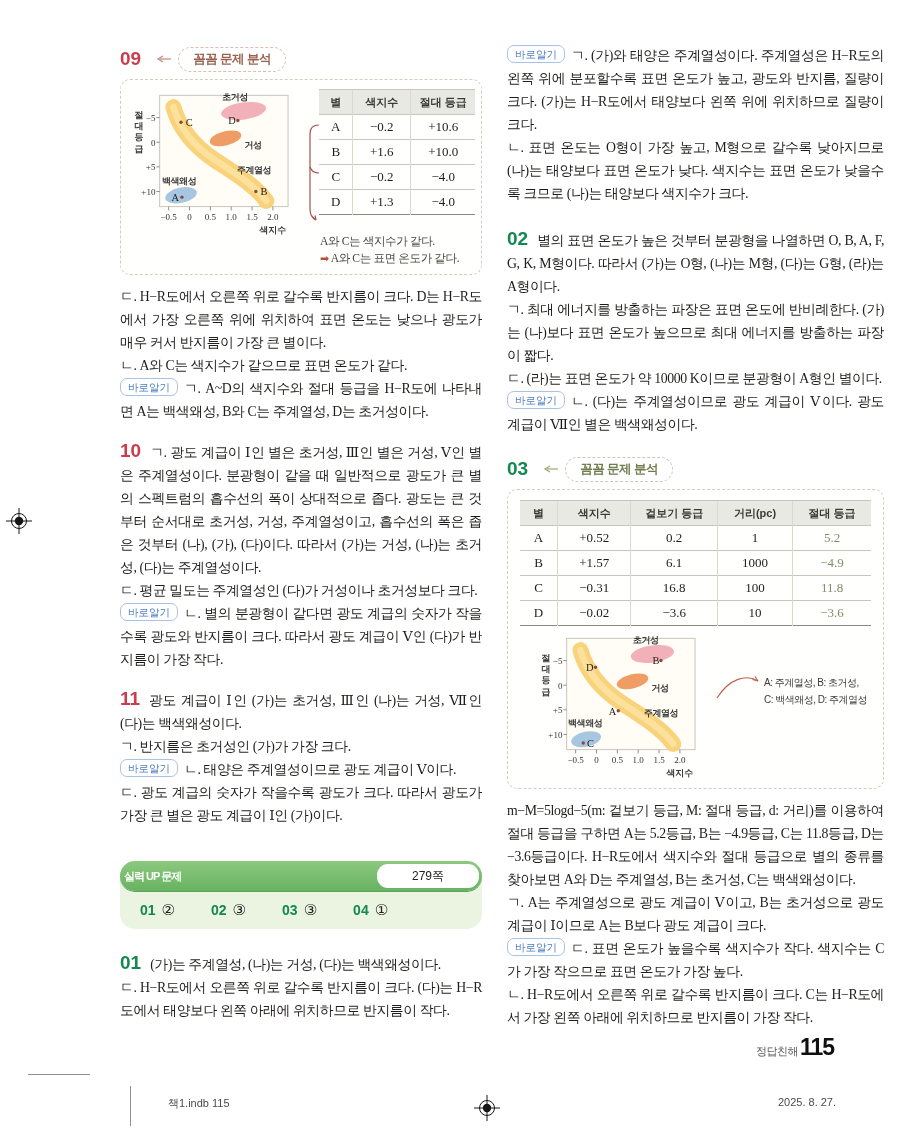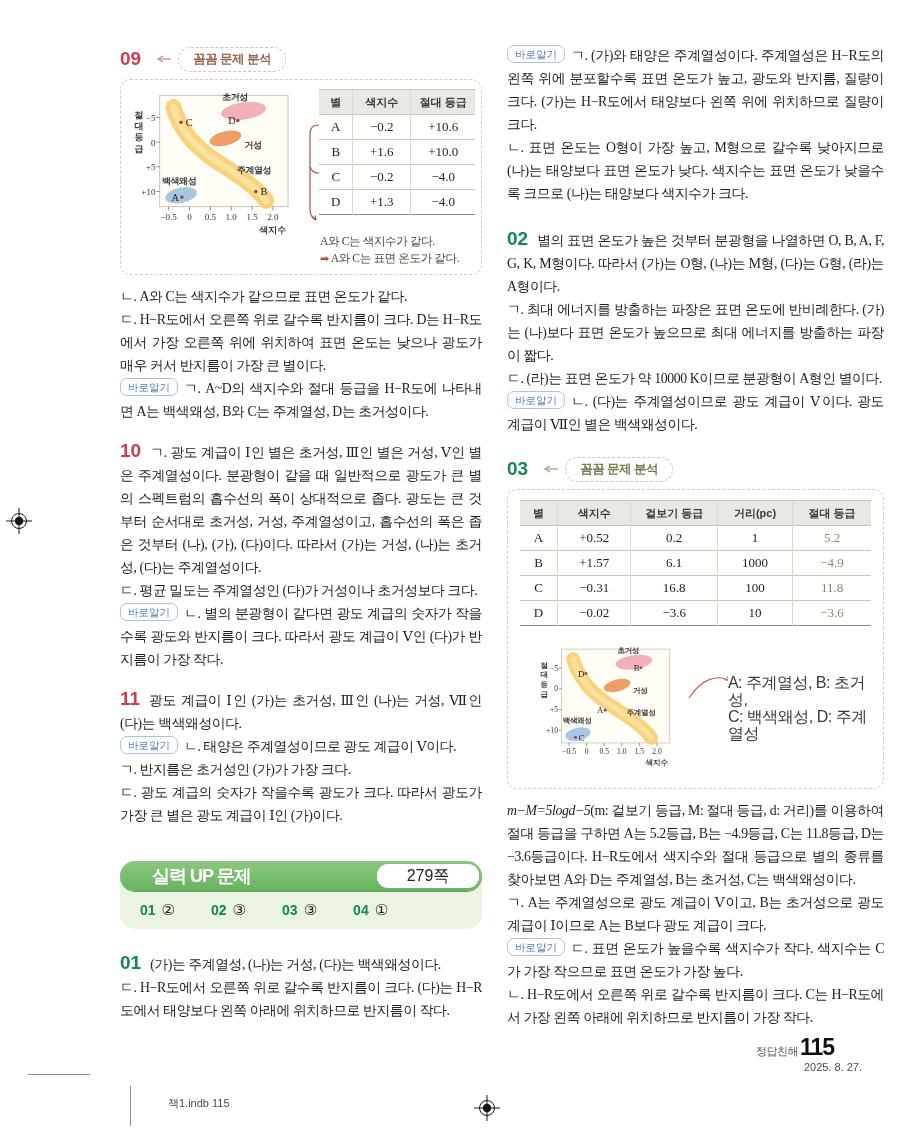--- a/index.html
+++ b/index.html
@@ -29,37 +29,37 @@
   .tbl th{font-family:"Liberation Sans",sans-serif;font-size:11px;font-weight:bold;background:#e9e9e3;color:#3a3a38;}
   .tbl th,.tbl td{border-top:1px solid #c9c5bc;text-align:center;height:24px;padding:0 2px;}
   .tbl th+th,.tbl td+td{border-left:1px solid #dcd8ce;}
   .tbl td{font-family:"Liberation Serif",serif;}
   .mut{color:#7f906d;}
   .note{font-size:11.6px;color:#4a443c;line-height:17px;margin-top:4px;letter-spacing:-0.4px;}
   .note .rarrow{color:#b4533c;font-family:"DejaVu Sans",sans-serif;font-size:11px;}
   .upbox{margin-top:34px;background:#eaf4e1;border-radius:15px;}
   .upbar{height:30px;background:linear-gradient(180deg,#8cc97e,#67b261);border-radius:15px;
          display:flex;align-items:center;position:relative;box-shadow:0 1px 0 #5aa557;}
-  .uptitle{color:#fff;font-family:"Liberation Sans",sans-serif;font-weight:bold;font-size:18px;
-           padding-left:32px;letter-spacing:-1px;}
+  .uptitle{color:#fff;font-family:"Liberation Sans",sans-serif;font-weight:bold;font-size:11px;
+           padding-left:4px;letter-spacing:-1px;}
   .uppage{position:absolute;right:3px;top:3px;bottom:3px;width:102px;background:#fff;border-radius:11px;
           display:flex;align-items:center;justify-content:center;font-family:"Liberation Sans",sans-serif;
-          font-size:16px;color:#222;}
+          font-size:12px;color:#222;}
   .upans{padding:10px 0 10px 20px;display:flex;gap:36px;align-items:center;}
   .ansitem{display:flex;align-items:center;}
   .ansno{color:#13884f;font-weight:bold;font-family:"Liberation Sans",sans-serif;font-size:14px;margin-right:6px;}
   .anscir{font-size:15px;color:#222;font-family:"DejaVu Sans",sans-serif;}
   svg text{font-family:"Liberation Sans","DejaVu Sans",sans-serif;}
   .tick{font-size:9.5px;fill:#333;font-family:"Liberation Serif",serif;}
   .rlabel{font-size:9.5px;fill:#3a3a3a;font-weight:bold;letter-spacing:-0.5px;}
   .ptlabel{font-size:11px;fill:#222;font-family:"Liberation Serif",serif;}
   .ylab{font-size:9.5px;fill:#3a3a3a;font-weight:bold;}
-  .anno{font-family:"Liberation Sans",sans-serif;font-size:16px;color:#3a3a3a;line-height:17px;letter-spacing:-0.5px;}
+  .anno{font-family:"Liberation Sans",sans-serif;font-size:10px;color:#3a3a3a;line-height:17px;letter-spacing:-0.5px;}
   .d03row{display:flex;align-items:flex-start;margin-top:6px;}
-  .formula{font-style:italic;}
+  .formula{}
   .footer{position:absolute;right:66px;top:1034px;display:flex;align-items:baseline;gap:2px;}
   .flabel{font-size:11px;color:#555;font-family:"Liberation Sans",sans-serif;letter-spacing:-0.5px;}
   .fpage{font-size:23px;font-weight:900;font-family:"Liberation Sans",sans-serif;color:#101010;letter-spacing:-1px;}
   .printtxt{position:absolute;font-family:"Liberation Sans",sans-serif;font-size:11px;color:#4b4b4b;}
   .mark{position:absolute;}
   .hline{position:absolute;left:28px;top:1074px;width:62px;height:1px;background:#8f8f8f;}
   .vline{position:absolute;left:130px;top:1086px;width:1px;height:40px;background:#8f8f8f;}
 </style>
 </head>
 <body>
@@ -176,45 +176,45 @@
         <div class="note" style="padding-left:13px;">
           <div><span>A와 C는 색지수가 같다.</span></div>
           <div><span class="rarrow">➡</span>
                <span>A와 C는 표면 온도가 같다.</span></div>
         </div>
       </div>
     </div>
   </div>
 
   <div class="sec" style="margin-top:10px;">
+    <p class="para"><span>ㄷ. H−R도에서 오른쪽 위로 갈수록 반지름이 크다. D는 H−R도에서 가장 오른쪽 위에 위치하여 표면 온도는 낮으나 광도가 매우 커서 반지름이 가장 큰 별이다.</span></p>
     <p class="para"><span>ㄴ. A와 C는 색지수가 같으므로 표면 온도가 같다.</span></p>
-    <p class="para"><span>ㄷ. H−R도에서 오른쪽 위로 갈수록 반지름이 크다. D는 H−R도에서 가장 오른쪽 위에 위치하여 표면 온도는 낮으나 광도가 매우 커서 반지름이 가장 큰 별이다.</span></p>
     <p class="para">
       <span class="badge">바로알기</span><span>ㄱ. A~D의 색지수와 절대 등급을 H−R도에 나타내면 A는 백색왜성, B와 C는 주계열성, D는 초거성이다.</span>
     </p>
   </div>
 
   <div class="sec">
     <p class="para">
       <span class="pnum red">10</span><span>ㄱ. 광도 계급이 Ⅰ인 별은 초거성, Ⅲ인 별은 거성, Ⅴ인 별은 주계열성이다. 분광형이 같을 때 일반적으로 광도가 큰 별의 스펙트럼의 흡수선의 폭이 상대적으로 좁다. 광도는 큰 것부터 순서대로 초거성, 거성, 주계열성이고, 흡수선의 폭은 좁은 것부터 (나), (가), (다)이다. 따라서 (가)는 거성, (나)는 초거성, (다)는 주계열성이다.</span>
     </p>
     <p class="para"><span>ㄷ. 평균 밀도는 주계열성인 (다)가 거성이나 초거성보다 크다.</span></p>
     <p class="para">
       <span class="badge">바로알기</span><span>ㄴ. 별의 분광형이 같다면 광도 계급의 숫자가 작을수록 광도와 반지름이 크다. 따라서 광도 계급이 Ⅴ인 (다)가 반지름이 가장 작다.</span>
     </p>
   </div>
 
   <div class="sec">
     <p class="para">
       <span class="pnum red">11</span><span>광도 계급이 Ⅰ인 (가)는 초거성, Ⅲ인 (나)는 거성, Ⅶ인 (다)는 백색왜성이다.</span>
     </p>
+    <p class="para"><span>ㄱ. 반지름은 초거성인 (가)가 가장 크다.</span></p>
     <p class="para">
       <span class="badge">바로알기</span><span>ㄴ. 태양은 주계열성이므로 광도 계급이 Ⅴ이다.</span>
     </p>
-    <p class="para"><span>ㄱ. 반지름은 초거성인 (가)가 가장 크다.</span></p>
     <p class="para"><span>ㄷ. 광도 계급의 숫자가 작을수록 광도가 크다. 따라서 광도가 가장 큰 별은 광도 계급이 Ⅰ인 (가)이다.</span></p>
   </div>
 
   <div class="upbox">
     <div class="upbar">
       <span class="uptitle">실력 UP 문제</span>
       <span class="uppage">279쪽</span>
     </div>
     <div class="upans">
       <span class="ansitem">
@@ -412,13 +412,13 @@
     <line x1="13" y1="0" x2="13" y2="26"></line>
       <line x1="0" y1="13" x2="26" y2="13"></line>
     <circle cx="13" cy="13" r="7.5"></circle>
   </g>
   <circle cx="13" cy="13" r="4.2" fill="#161616"></circle>
 </svg>
 
 <div class="hline"></div>
 <div class="vline"></div>
 <div class="printtxt" style="left:168px;top:1096px;">책1.indb   115</div>
-<div class="printtxt" style="left:752px;top:1061px;width:110px;text-align:right;">2025. 8. 27.</div>
+<div class="printtxt" style="left:752px;top:1096px;width:110px;text-align:center;">2025. 8. 27.</div>
 
 </body></html>

